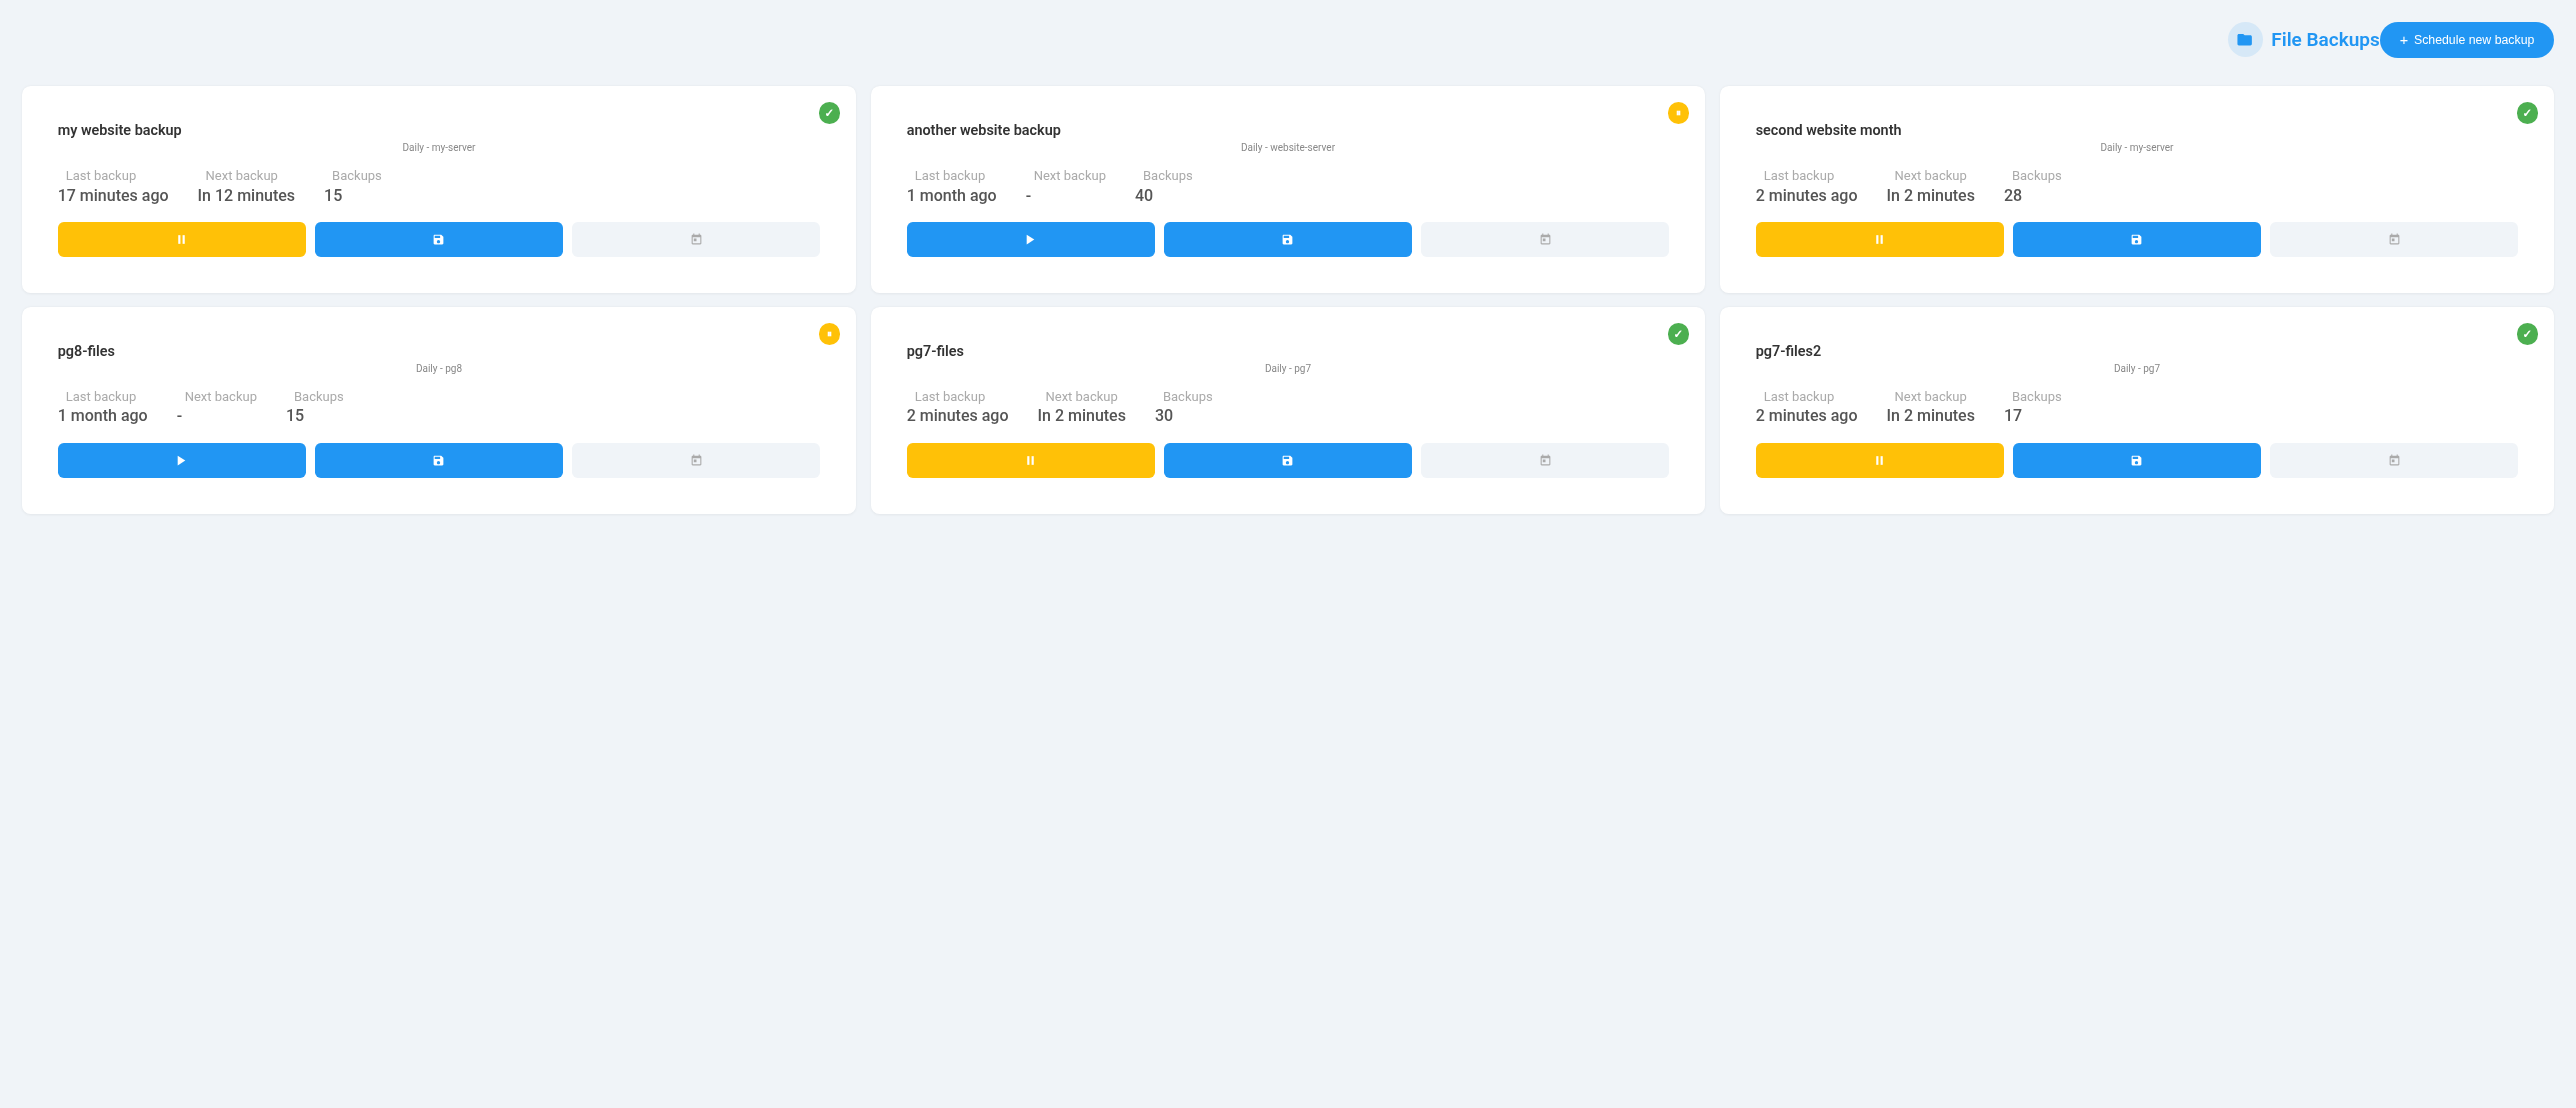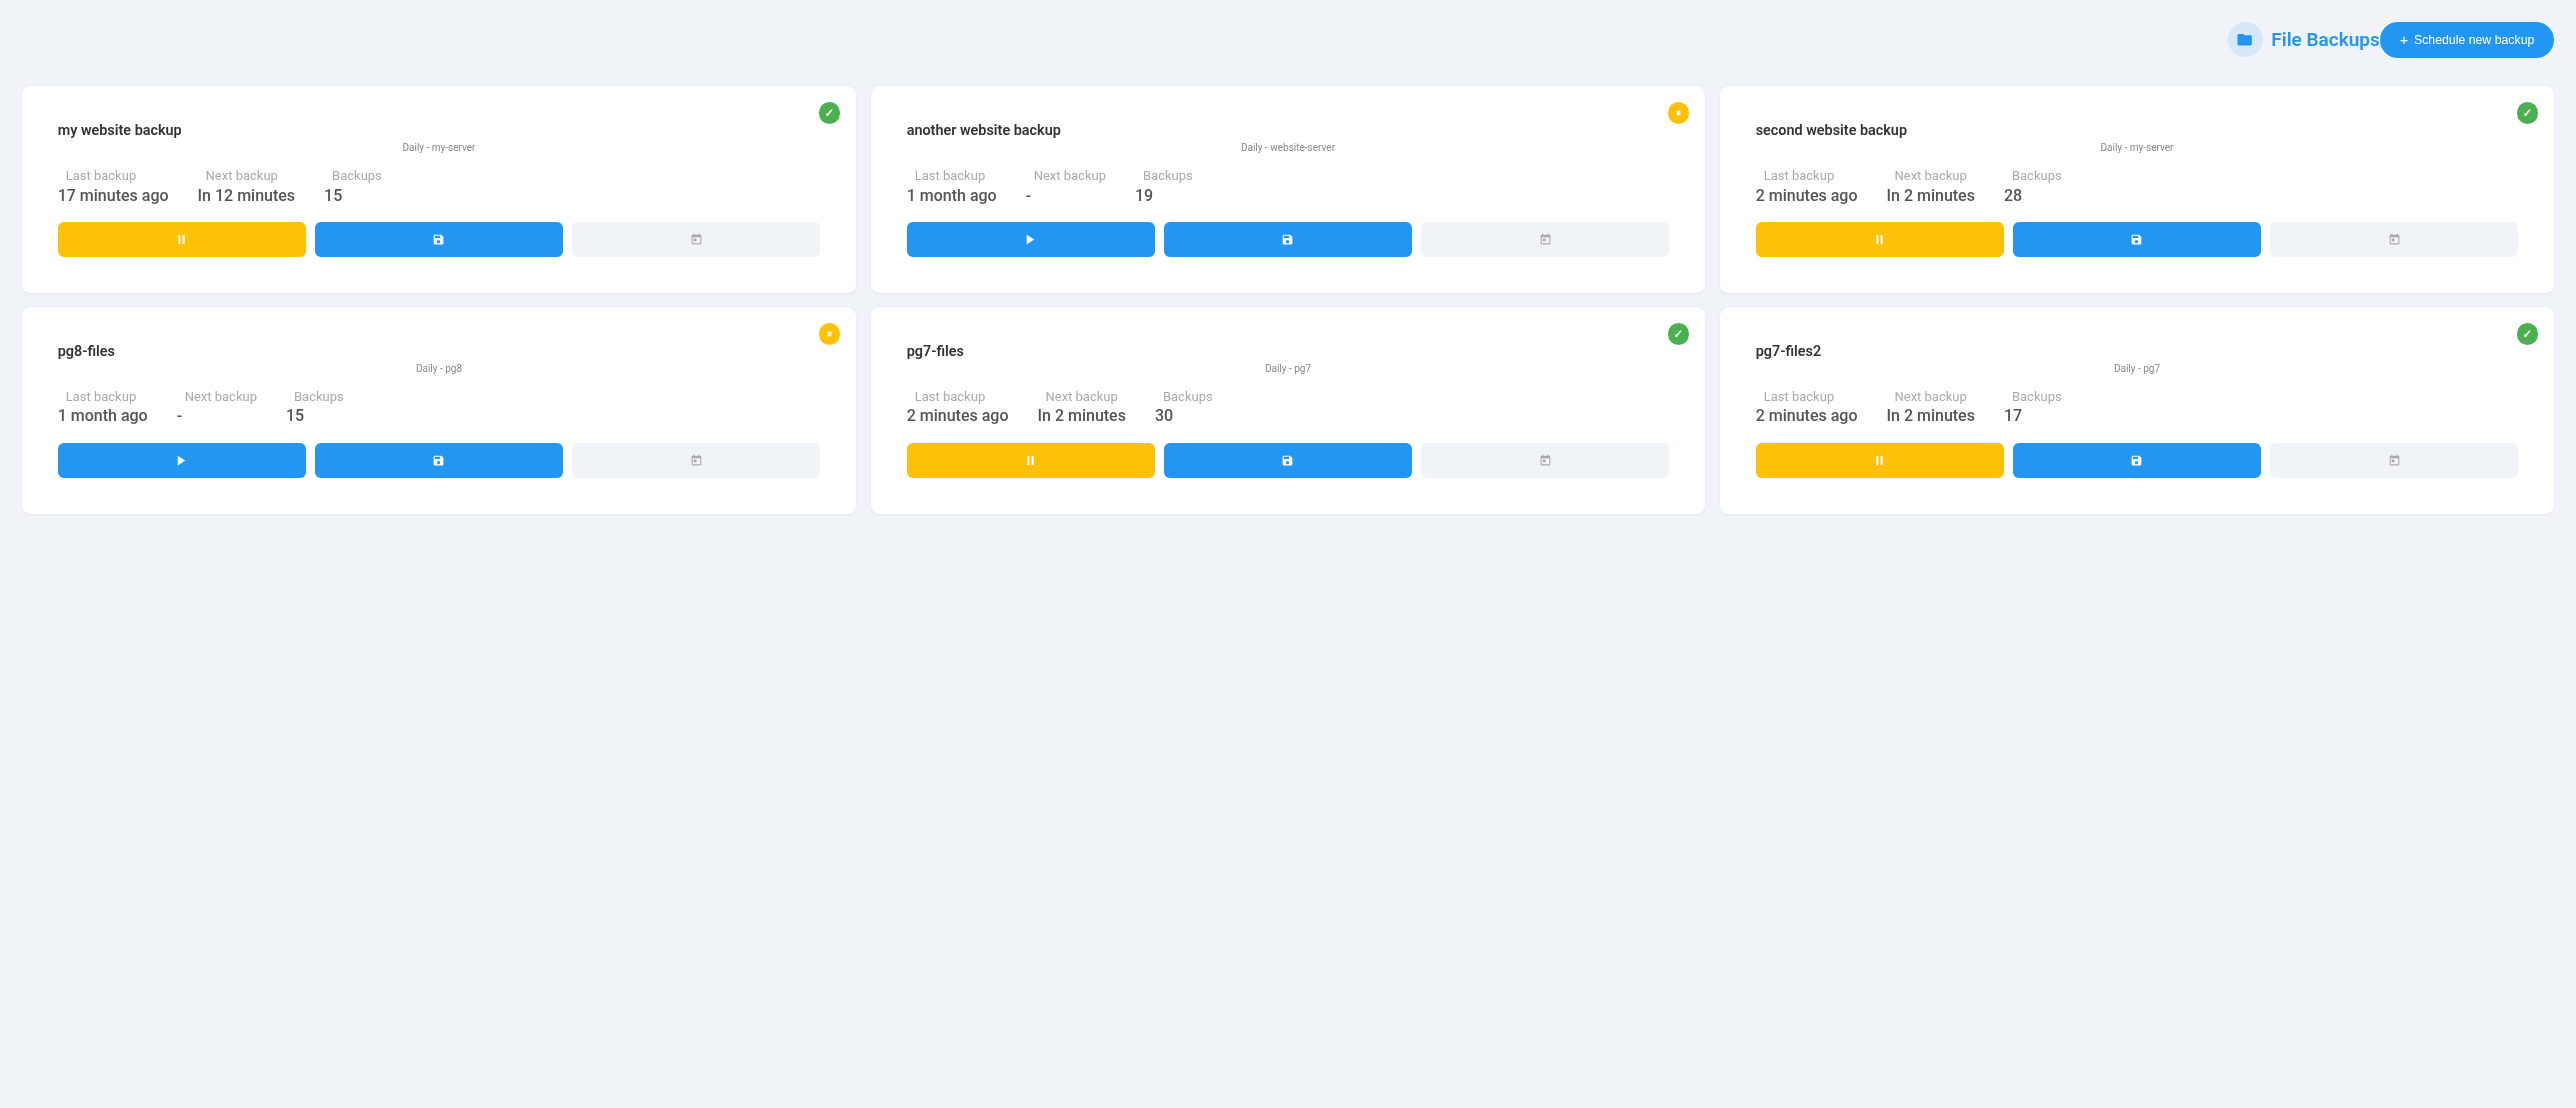--- a/index.html
+++ b/index.html
@@ -201,21 +201,21 @@
         <div class="stat">
           <div class="stat-label">Last backup</div>
           <div class="stat-value">1 month ago</div>
         </div>
         <div class="stat">
           <div class="stat-label">Next backup</div>
           <div class="stat-value">-</div>
         </div>
         <div class="stat">
           <div class="stat-label">Backups</div>
-          <div class="stat-value">19</div>
+          <div class="stat-value">40</div>
         </div>
       </div>
       <div class="card-actions">
         <button class="btn btn-blue">
         <svg width="13" height="13" viewBox="0 0 24 24" fill="white">
             <polygon points="5,3 19,12 5,21"></polygon>
           </svg>
        </button>
         <button class="btn btn-blue">
     <svg width="13" height="13" viewBox="0 0 24 24" fill="white">
@@ -227,21 +227,21 @@
             <path d="M19 3h-1V1h-2v2H8V1H6v2H5c-1.1 0-2 .9-2 2v14c0 1.1.9 2 2 2h14c1.1 0 2-.9 2-2V5c0-1.1-.9-2-2-2zm0 16H5V8h14v11zM7 10h5v5H7z"></path>
           </svg>
   </button>
       </div>
     </div>
 
     <div class="card">
       <div class="card-status status-active">
         <span class="check-icon"></span>
       </div>
-      <div class="card-title">second website backup</div>
+      <div class="card-title">second website month</div>
       <div class="card-subtitle">Daily - my-server</div>
       <div class="card-stats">
         <div class="stat">
           <div class="stat-label">Last backup</div>
           <div class="stat-value">2 minutes ago</div>
         </div>
         <div class="stat">
           <div class="stat-label">Next backup</div>
           <div class="stat-value">In 2 minutes</div>
         </div>

